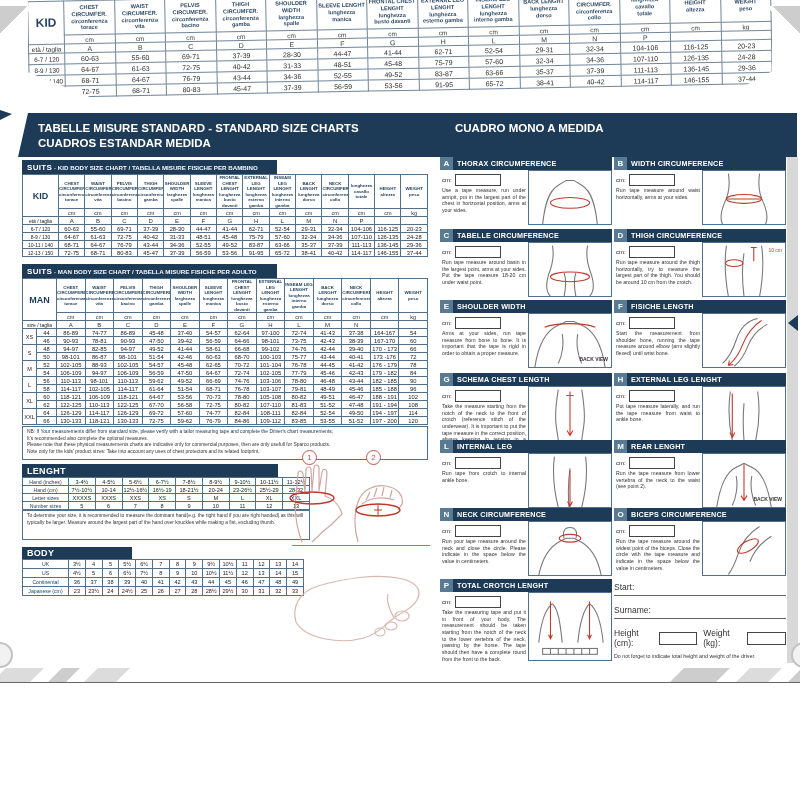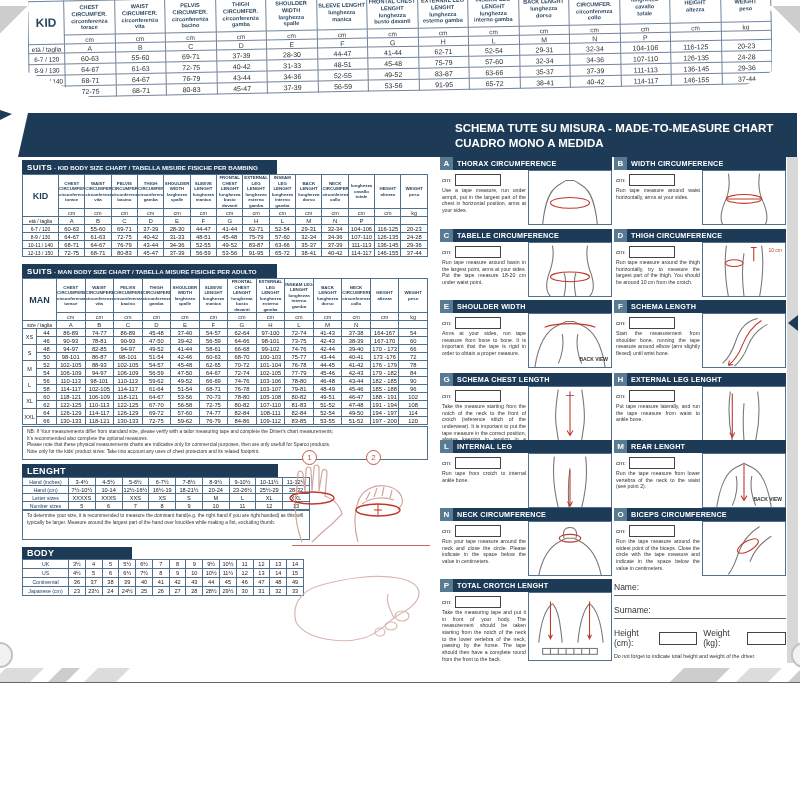--- a/index.html
+++ b/index.html
@@ -226,22 +226,25 @@
           </table>
         </div>
     </div>
   </div>
 
   <div class="corner-stripe" style="left:0;top:6px;width:34px;height:34px;background:linear-gradient(135deg,#cdcdcd 40%,#fff 40%,#fff 55%,#dcdcdc 55%,#dcdcdc 75%,#fff 75%);clip-path:polygon(0 100%,0 0,100% 0);"></div>
   <div class="corner-stripe" style="left:766px;top:6px;width:34px;height:34px;background:linear-gradient(225deg,#cdcdcd 40%,#fff 40%,#fff 55%,#dcdcdc 55%,#dcdcdc 75%,#fff 75%);clip-path:polygon(100% 100%,100% 0,0 0);"></div>
 
   <div style="position:absolute;left:0;top:110px;width:12px;height:10px;background:#1d3b57;clip-path:polygon(0 0,100% 40%,0 100%);"></div>
   <div id="band">
+    <div class="band-title" style="left:20px;">
+      <div>TABELLE MISURE STANDARD - STANDARD SIZE CHARTS</div>
+      <div>CUADROS ESTANDAR MEDIDA</div>
+    </div>
     <div class="band-title" style="left:437px;">
-      <div>SCHEMA TUTE SU MISURA - MADE-TO-MEASURE CHART</div>
       <div>CUADRO MONO A MEDIDA</div>
     </div>
   </div>
 
   <div class="bar" style="left:22px;top:160px;width:255px;height:14px;font-size:8px;">
     <span class="b">SUITS</span>
       <span class="r"> - KID BODY SIZE CHART  / TABELLA MISURE FISICHE PER BAMBINO</span>
   </div>
   <div id="kid-table" class="suits" style="position:absolute;left:22px;top:174px;width:406px;">
       <table>
@@ -962,21 +965,21 @@
             <style>.o{fill:none;stroke:#777;stroke-width:1.1}.r{fill:none;stroke:#c0392b;stroke-width:1.1}</style>
             <path d="M6 54 C10 28 18 16 30 11 L38 7 H46 L54 11 C66 16 74 28 78 54 M34 20 C36 30 34 42 30 50 M50 20 C48 30 50 42 54 50" class="o"></path>
             <path d="M16 13 C28 8 56 8 68 13" class="r"></path>
           </svg>
           <span class="figlab" style="right:3px;top:42px;position:absolute;">BACK VIEW</span>
         </div>
       </div>
       <div class="mbox" style="left: 614px; top: 300px; height: 68px;">
         <div class="ttl">
           <span class="chip">F</span>
-          <span class="tl">SCHEMA LENGTH</span>
+          <span class="tl">FISICHE LENGTH</span>
         </div>
         <div class="cmrow">
           <span>cm:</span>
           <span class="cmbox"></span>
         </div>
         <div class="txt">Start the measurement from shoulder bone, running the tape measure around elbow (arm slightly flexed) until wrist bone.</div>
         <div class="fig" style="height:55px">
           <svg viewBox="0 0 84 53" width="82" height="53">
             <style>.o{fill:none;stroke:#777;stroke-width:1.1}.r{fill:none;stroke:#c0392b;stroke-width:1.1}</style>
             <path d="M56 4 C46 6 38 14 34 26 C31 35 27 44 20 50 M66 10 C58 14 50 22 46 32 C43 40 38 48 32 53" class="o"></path>
@@ -1112,21 +1115,21 @@
               <rect x="14" y="56" width="56" height="6"></rect>
               <path d="M22 56 v6 M30 56 v6 M38 56 v6 M46 56 v6 M54 56 v6 M62 56 v6"></path>
             </g>
           </svg>
         </div>
       </div>
     </div>
 
   <div id="form-area">
     <div class="fline">
-      <span>Name:</span>
+      <span>Start:</span>
     </div>
     <div class="fline">
       <span>Surname:</span>
     </div>
     <div style="display:flex;gap:6px;align-items:flex-end;">
       <span class="fsmall">
         <span>Height (cm):</span>
         <span class="fbox"></span>
       </span>
       <span class="fsmall">

